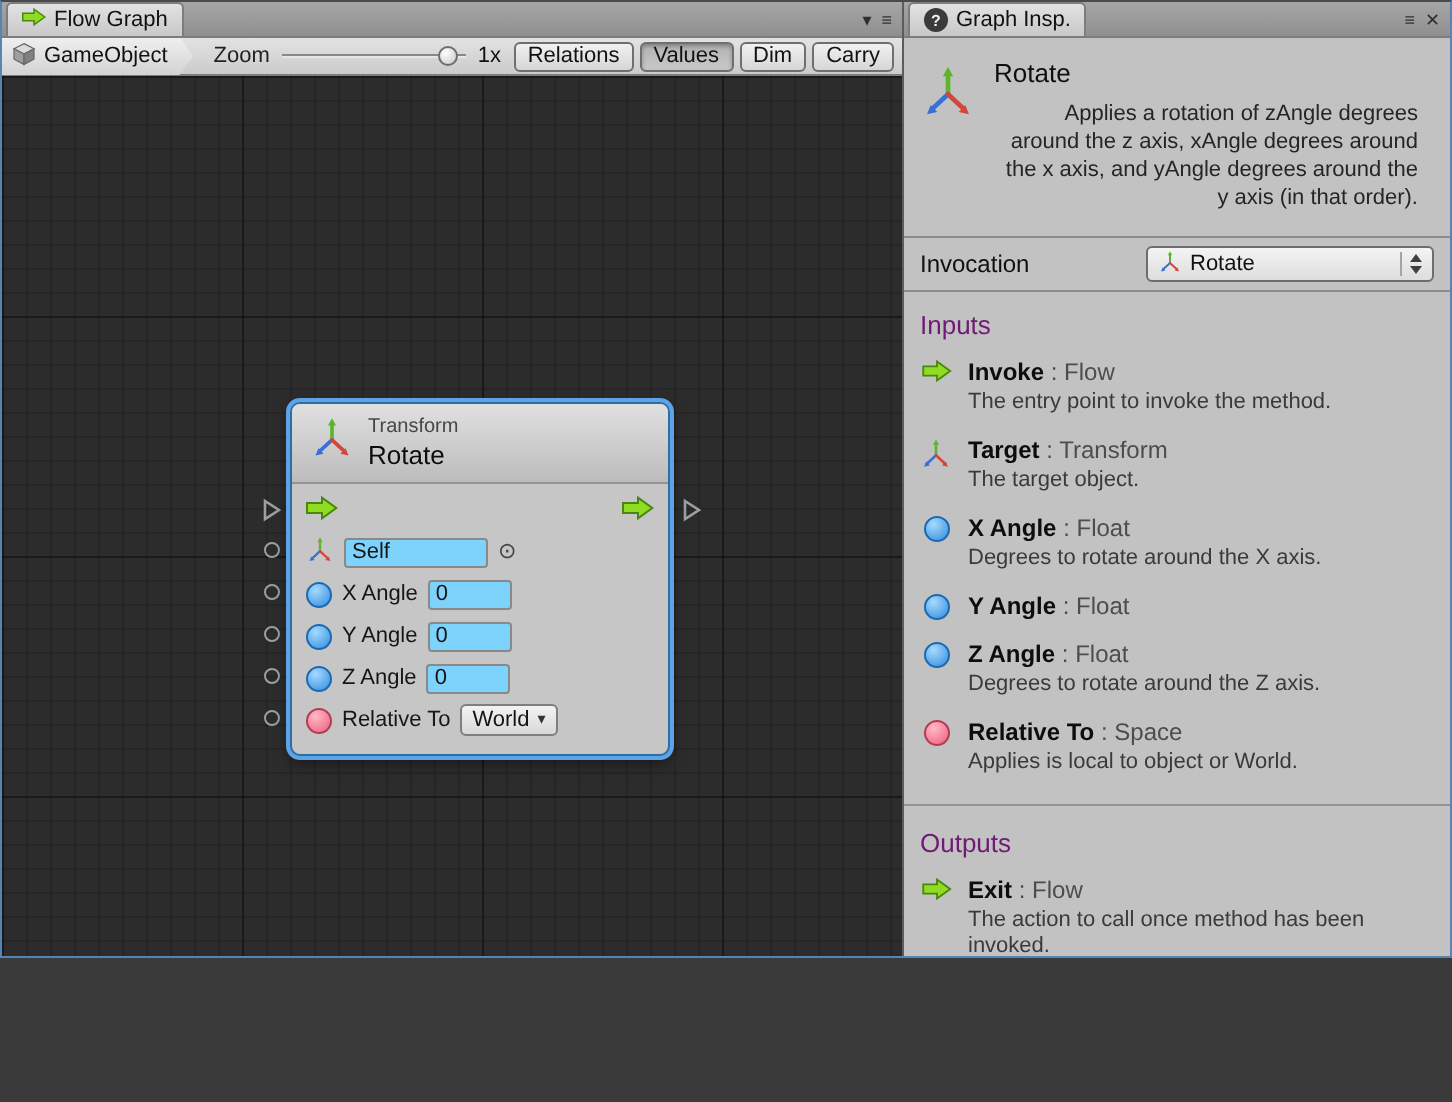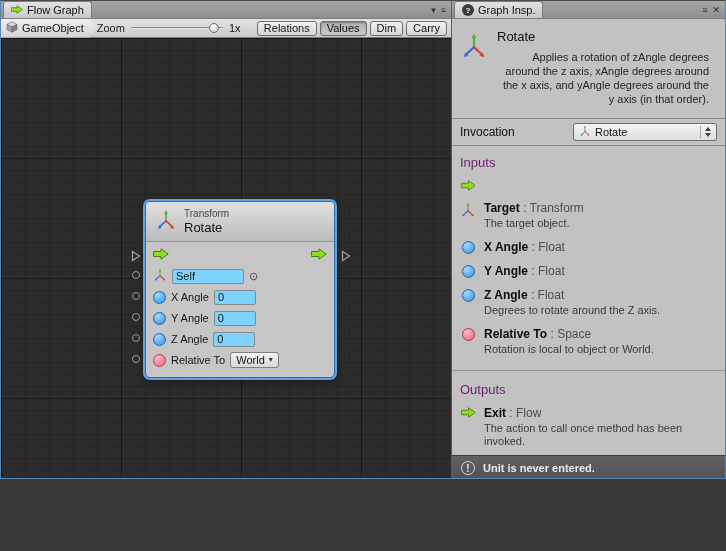--- a/index.html
+++ b/index.html
@@ -10,21 +10,21 @@
   
   .tabstrip{height:18px;background:linear-gradient(#a6a6a6,#8f8f8f);display:flex;align-items:flex-end;padding-left:2px;border-bottom:1px solid #7d7d7d;flex:none;}
   .tab{height:17px;display:flex;align-items:center;gap:4px;padding:0 7px;background:linear-gradient(#e2e2e2,#c8c8c8);border:1px solid #7d7d7d;border-bottom:none;border-radius:3px 3px 0 0;font-size:11px;color:#111;white-space:nowrap;}
   .ts-icons{margin-left:auto;display:flex;align-items:center;gap:5px;padding:0 5px 3px 0;color:#303030;}
   .ts-icons span{font-size:9px;line-height:9px;cursor:default;}
 
   
   .graph-panel{flex:1;min-width:0;display:flex;flex-direction:column;}
   .toolbar{height:19px;background:linear-gradient(#e3e3e3,#cbcbcb);border-bottom:1px solid #7d7d7d;display:flex;align-items:center;font-size:11px;color:#111;flex:none;}
   .crumb{height:19px;display:flex;align-items:center;gap:4px;padding:0 13px 0 5px;background:linear-gradient(#efefef,#d2d2d2);clip-path:polygon(0 0,calc(100% - 7px) 0,100% 50%,calc(100% - 7px) 100%,0 100%);filter:drop-shadow(1px 0 0 #8b8b8b);}
-  .zoom-label{color:#222;}
+  .zoom-label{margin-left:10px;color:#222;}
   .slider{width:92px;height:14px;position:relative;margin:0 6px;flex:none;}
   .slider-track{position:absolute;top:6px;left:0;right:0;height:2px;background:#898989;border-bottom:1px solid #e6e6e6;}
   .slider-knob{position:absolute;top:2px;left:78px;width:10px;height:10px;border-radius:50%;background:radial-gradient(circle at 35% 30%,#ffffff,#c6c6c6);border:1px solid #6d6d6d;}
   .tbtn-group{margin-left:auto;display:flex;align-items:center;padding-right:4px;}
   .tbtn{height:15px;display:flex;align-items:flex-start;padding:0 6px;border:1px solid #6f6f6f;border-radius:3px;background:linear-gradient(#f1f1f1,#d6d6d6);margin-left:3px;font-size:11px;color:#111;cursor:default;}
   .tbtn.active{background:linear-gradient(#b2b2b2,#c9c9c9);box-shadow:inset 0 1px 2px rgba(0,0,0,.3);}
 
   .canvas{flex:1;position:relative;overflow:hidden;background-color:#2c2c2c;
     background-image:
       linear-gradient(rgba(0,0,0,.32) 1px,transparent 1px),
@@ -265,40 +265,45 @@
     </div>
 
     <div class="sec-head">Inputs</div>
 
     <div class="pitem">
       <span class="pitem-icon">
           <svg width="15" height="11">
             <use href="#flowarrow"></use>
           </svg>
         </span>
+      <div>
+        <div class="pitem-line1"><span class="pitem-name">Invoke</span><span class="pitem-type"><span> : </span><span>Flow</span></span></div>
+        <div class="pitem-desc">The entry point to invoke the method.</div>
+      </div>
     </div>
 
     <div class="pitem">
       <span class="pitem-icon">
           <svg width="16" height="16">
             <use href="#axes"></use>
           </svg>
         </span>
       <div>
         <div class="pitem-line1"><span class="pitem-name">Target</span><span class="pitem-type"><span> : </span><span>Transform</span></span></div>
         <div class="pitem-desc">The target object.</div>
       </div>
     </div>
 
     <div class="pitem">
       <span class="pitem-icon">
           <span class="port-dot float-dot sm-dot"></span>
         </span>
       <div>
         <div class="pitem-line1"><span class="pitem-name">X Angle</span><span class="pitem-type"><span> : </span><span>Float</span></span></div>
+        <div class="pitem-desc">Degrees to rotate around the X axis.</div>
       </div>
     </div>
 
     <div class="pitem">
       <span class="pitem-icon">
           <span class="port-dot float-dot sm-dot"></span>
         </span>
       <div>
         <div class="pitem-line1"><span class="pitem-name">Y Angle</span><span class="pitem-type"><span> : </span><span>Float</span></span></div>
       </div>
@@ -313,21 +318,21 @@
         <div class="pitem-desc">Degrees to rotate around the Z axis.</div>
       </div>
     </div>
 
     <div class="pitem">
       <span class="pitem-icon">
           <span class="port-dot enum-dot sm-dot"></span>
         </span>
       <div>
         <div class="pitem-line1"><span class="pitem-name">Relative To</span><span class="pitem-type"><span> : </span><span>Space</span></span></div>
-        <div class="pitem-desc">Rotation is local to object or World.</div>
+        <div class="pitem-desc">Applies is local to object or World.</div>
       </div>
     </div>
 
     <div class="sec-head sec-outputs">Outputs</div>
 
     <div class="pitem">
       <span class="pitem-icon">
           <svg width="15" height="11">
             <use href="#flowarrow"></use>
           </svg>

